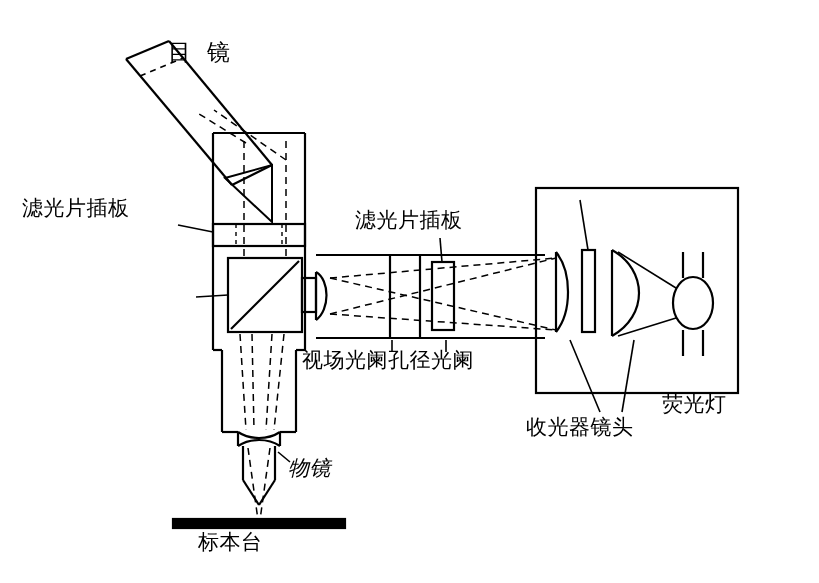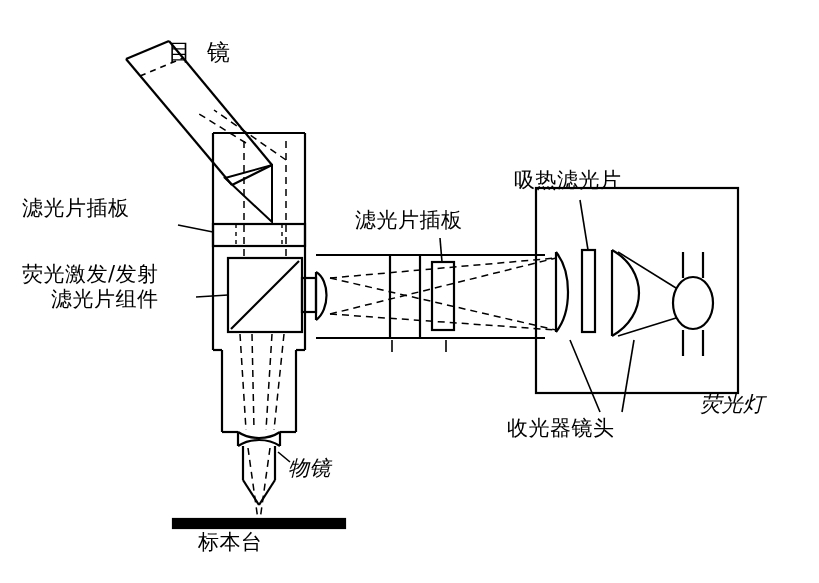--- a/index.html
+++ b/index.html
@@ -23,21 +23,20 @@
     top: 0;
   }
   .lbl {
     position: absolute;
     color: #000000;
     font-size: 21px;
     line-height: 25px;
     white-space: pre;
     font-weight: 500;
     letter-spacing: 0.5px;
-    text-align: right;
   }
   .lbl.big {
     font-size: 23px;
   }
 </style>
 </head>
 <body>
 
 <div id="stage">
 
@@ -193,29 +192,27 @@
         <line x1="446" y1="352" x2="446" y2="340"></line>
       </g>
 
     </g>
   </svg>
 
   <div class="lbl big" style="left:168px; top:40px;">目  镜</div>
 
   <div class="lbl" style="left:22px; top:196px;">滤光片插板</div>
 
-  <div class="lbl" style="left:22px; top:262px;">荧光激发/发射
-滤光片组件</div>
 
   <div class="lbl" style="left:355px; top:208px;">滤光片插板</div>
 
-  <div class="lbl" style="left:514px; top:168px;">吸热滤光片</div>
-
-
-  <div class="lbl" style="left:507px; top:416px;">收光器镜头</div>
-
-  <div class="lbl" style="left:700px; top:392px;font-style:italic;">荧光灯</div>
+
+  <div class="lbl" style="left:302px; top:348px;">视场光阑孔径光阑</div>
+
+  <div class="lbl" style="left:526px; top:416px;font-family:Liberation Mono, monospace;">收光器镜头</div>
+
+  <div class="lbl" style="left:662px; top:392px;">荧光灯</div>
 
   <div class="lbl" style="left:288px; top:456px;font-style:italic;">物镜</div>
 
   <div class="lbl" style="left:198px; top:530px;">标本台</div>
 
 </div>
 
 </body></html>

